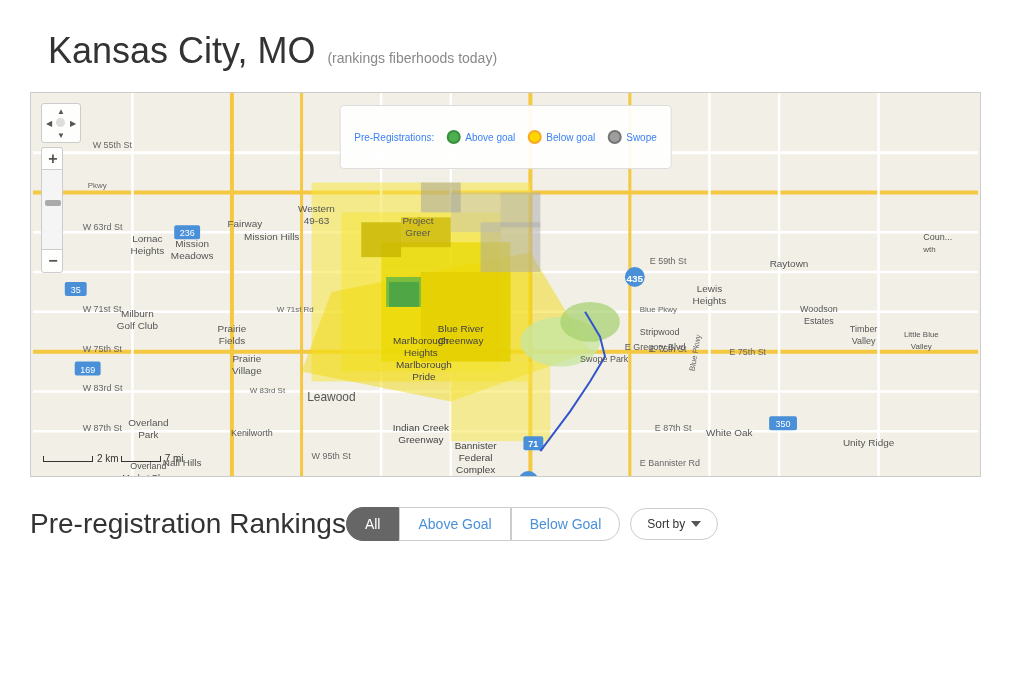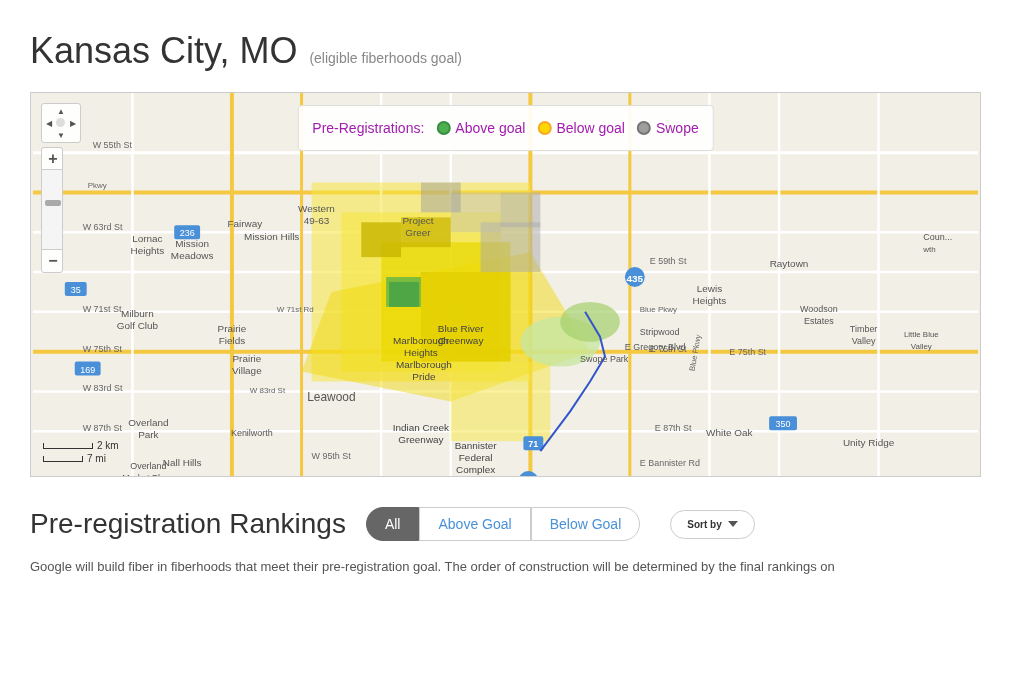--- a/index.html
+++ b/index.html
@@ -19,20 +19,21 @@
     .page-header {
       display: flex;
       align-items: baseline;
       gap: 12px;
       margin-bottom: 20px;
     }
     .city-title {
       font-size: 36px;
       font-weight: 300;
       color: #333;
+      margin-left: 18px;
     }
     .subtitle {
       font-size: 14px;
       color: #888;
     }
 
     
     .map-container {
       width: 100%;
       height: 385px;
@@ -53,26 +54,26 @@
 
     
     .map-legend {
       position: absolute;
       top: 12px;
       left: 50%;
       transform: translateX(-50%);
       background: rgba(255,255,255,0.92);
       border: 1px solid #ddd;
       border-radius: 4px;
-      padding: 14px 14px;
+      padding: 24px 14px;
       display: flex;
       align-items: center;
       gap: 12px;
-      font-size: 14px;
-      color: #a21caf;
+      font-size: 10px;
+      color: #3b82f6;
       z-index: 10;
       white-space: nowrap;
     }
     .legend-item {
       display: flex;
       align-items: center;
       gap: 5px;
     }
     .legend-dot {
       width: 14px;
@@ -159,21 +160,21 @@
     .map-scale {
       position: absolute;
       bottom: 12px;
       left: 12px;
       z-index: 10;
       font-size: 10px;
       color: #333;
     }
     .scale-bar {
       display: flex;
-      flex-direction: column;
+      flex-direction: row;
       gap: 2px;
     }
     .scale-line {
       display: flex;
       align-items: center;
       gap: 4px;
     }
     .scale-ruler {
       height: 6px;
       border-left: 1px solid #333;
@@ -201,21 +202,20 @@
       height: 100%;
     }
 
     
     .rankings-section {
       padding: 0 0 20px 0;
     }
     .rankings-header {
       display: flex;
       align-items: center;
-      gap: 20px;
       margin-bottom: 16px;
     }
     .rankings-title {
       font-size: 28px;
       font-weight: 300;
       color: #333;
     }
     .filter-tabs {
       display: flex;
       align-items: center;
@@ -245,24 +245,23 @@
 
     .sort-btn {
       display: flex;
       align-items: center;
       gap: 6px;
       padding: 8px 16px;
       border: 1px solid #ccc;
       border-radius: 20px;
       background: #fff;
       color: #333;
-      font-size: 10px;
+      font-size: 12px;
       cursor: pointer;
       margin-left: 10px;
-      font-weight: bold;
     }
     .sort-arrow {
       width: 0;
       height: 0;
       border-left: 5px solid transparent;
       border-right: 5px solid transparent;
       border-top: 6px solid #555;
       display: inline-block;
     }
 
@@ -274,21 +273,21 @@
 
     
   </style>
 </head>
 <body>
 
 <div class="page-container">
 
   <div class="page-header">
     <h1 class="city-title">Kansas City, MO</h1>
-    <span class="subtitle">(eligible fiberhoods goal)</span>
+    <span class="subtitle">(rankings fiberhoods today)</span>
   </div>
 
   <div class="map-container">
     <div class="map-bg">
 
       <svg class="map-svg" viewBox="0 0 950 385" xmlns="http://www.w3.org/2000/svg">
 
         <rect width="950" height="385" fill="#f2efe6"></rect>
 
         <line x1="0" y1="60" x2="950" y2="60" stroke="#fff" stroke-width="3"></line>
@@ -536,16 +535,15 @@
       <div class="filter-tabs">
         <button class="tab-btn active">All</button>
         <button class="tab-btn">Above Goal</button>
         <button class="tab-btn">Below Goal</button>
       </div>
       <button class="sort-btn">
         <span>Sort by</span>
         <span class="sort-arrow"></span>
       </button>
     </div>
-    <p class="rankings-description">Google will build fiber in fiberhoods that meet their pre-registration goal. The order of construction will be determined by the final rankings on</p>
   </div>
 
 </div>
 
 </body></html>

